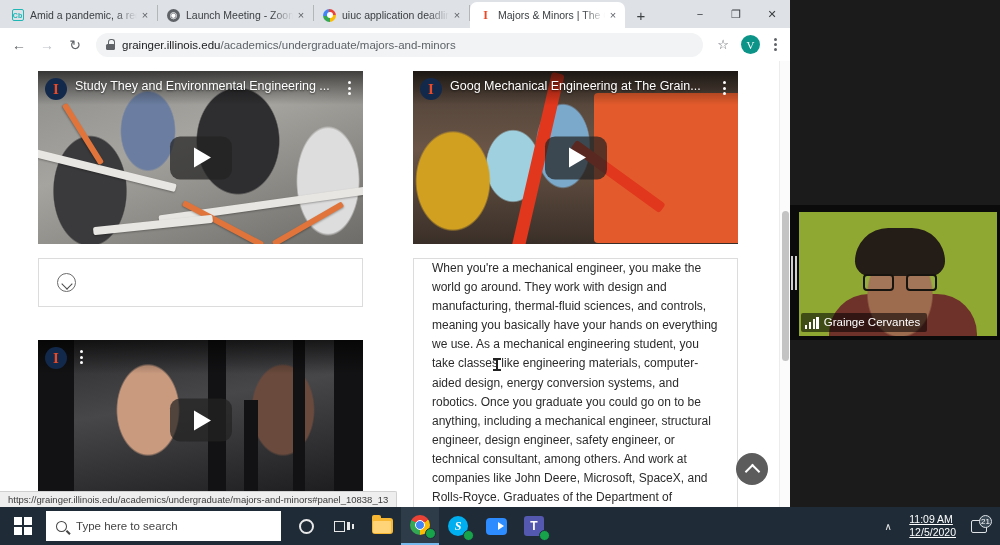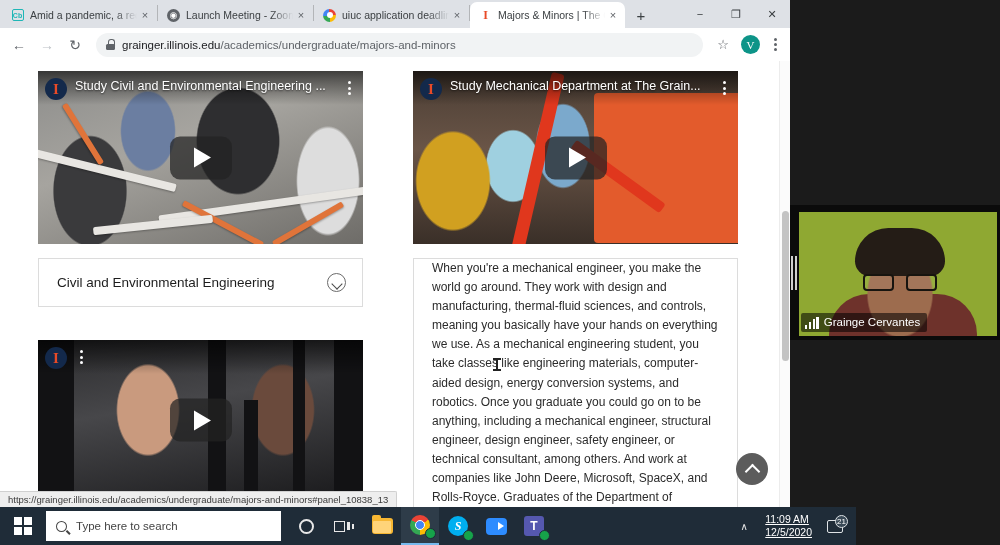--- a/index.html
+++ b/index.html
@@ -226,21 +226,21 @@
   .signal i { width:2.4px; background:#fff; display:block; }
   .zoom-name span { color:#fff; font-size:11.5px; line-height:13px; }
   .zoom-grip {
     position:absolute; left:1px; top:50%; transform:translateY(-50%);
     width:6px; height:34px; display:flex; gap:2px;
   }
   .zoom-grip i { width:2px; height:34px; background:#cfcfcf; display:block; }
 
   
   .taskbar {
-    position:absolute; left:0; bottom:0; width:856px; height:38px;
+    position:absolute; left:0; bottom:0; width:1000px; height:38px;
     background:#1f2c38; display:flex; align-items:center;
   }
   .startbtn { width:46px;height:38px;display:flex;align-items:center;justify-content:center; }
   .winlogo { display:grid; grid-template-columns:8px 8px; grid-template-rows:8px 8px;
              gap:2px; }
   .winlogo i { background:#fff; display:block; }
   .searchbox {
     width:235px; height:30px; background:#fff; display:flex;align-items:center;
     padding:0 10px; gap:9px; font-size:11.5px; color:#444;
   }
@@ -449,33 +449,32 @@
               <div class="vid-img img-civil">
                 <div class="beam" style="left:-10px;top:95px;width:150px;transform:rotate(14deg);"></div>
                 <div class="beam" style="left:120px;top:130px;width:210px;transform:rotate(-8deg);"></div>
                 <div class="beam or" style="left:10px;top:60px;width:70px;transform:rotate(58deg);"></div>
                 <div class="beam or" style="left:140px;top:150px;width:90px;transform:rotate(28deg);"></div>
                 <div class="beam or" style="left:230px;top:150px;width:80px;transform:rotate(-30deg);"></div>
                 <div class="beam" style="left:55px;top:150px;width:120px;transform:rotate(-6deg);"></div>
               </div>
               <div class="vid-overlay">
                 <span class="yt-logo">I</span>
-                <span class="vid-title">Study Civil and Environmental Engineering ...</span>
+                <span class="vid-title">Study They and Environmental Engineering ...</span>
                 <span class="vid-kebab">
                     <i></i>
                     <i></i>
                     <i></i>
                   </span>
               </div>
               <div class="playbtn"></div>
             </div>
 
             <div class="accordion">
               <div class="acc-head">
-                <span class="acc-title">Civil and Environmental Engineering</span>
                 <span class="chev"></span>
               </div>
             </div>
 
             <div class="video short" style="margin-top:33px">
               <div class="vid-img img-comp">
                 <div class="panel" style="left:0;top:0;width:36px;height:160px;"></div>
                 <div class="panel" style="left:170px;top:0;width:18px;height:160px;"></div>
                 <div class="panel" style="left:296px;top:0;width:30px;height:160px;"></div>
                 <div class="panel" style="left:206px;top:60px;width:14px;height:100px;"></div>
@@ -496,21 +495,21 @@
           <div class="col">
 
             <div class="video">
               <div class="vid-img img-mech">
                 <div class="plate"></div>
                 <div class="rail" style="left:118px;top:0;width:13px;height:185px;transform:rotate(13deg);"></div>
                 <div class="rail" style="left:150px;top:100px;width:110px;height:11px;transform:rotate(36deg);"></div>
               </div>
               <div class="vid-overlay">
                 <span class="yt-logo">I</span>
-                <span class="vid-title">Study Mechanical Department at The Grain...</span>
+                <span class="vid-title">Goog Mechanical Engineering at The Grain...</span>
                 <span class="vid-kebab">
                     <i></i>
                     <i></i>
                     <i></i>
                   </span>
               </div>
               <div class="playbtn"></div>
             </div>
 
             <div class="accordion">

